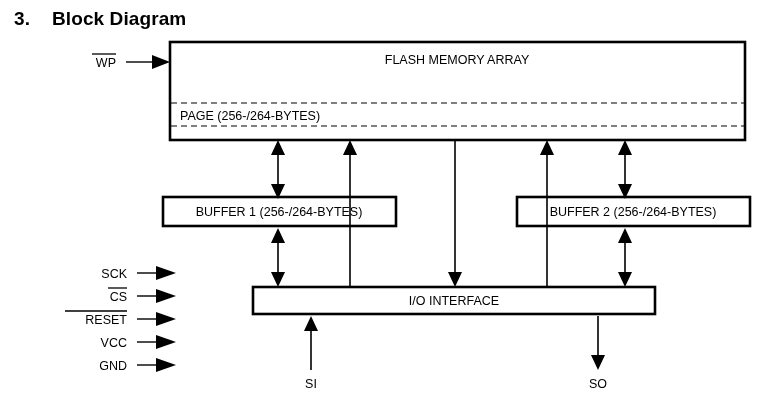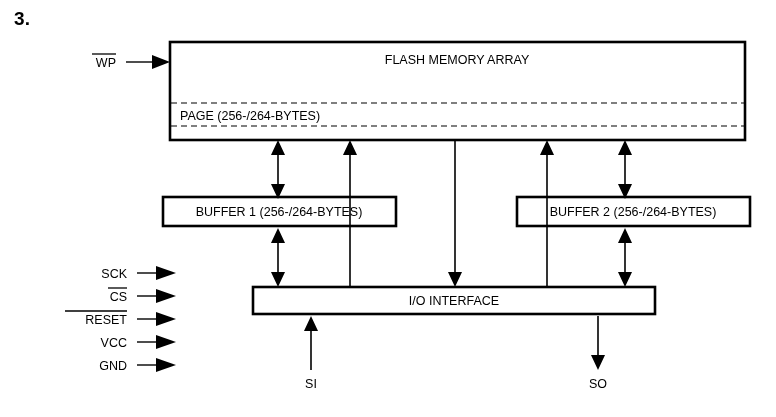--- a/index.html
+++ b/index.html
@@ -84,20 +84,21 @@
     stroke-width: 1.3;
   }
 </style>
 </head>
 <body>
 
 <div id="page">
 
   <div class="heading">
     <span class="num">3.</span>
+    <span>Block Diagram</span>
   </div>
 
   <svg id="diagram" width="776" height="417" viewBox="0 0 776 417">
 
     <defs>
       <marker id="ah-down" markerWidth="12" markerHeight="12" refX="1" refY="6" orient="auto" markerUnits="userSpaceOnUse">
         <polygon points="1,0 11,6 1,12" class="arrowhead"></polygon>
       </marker>
     </defs>
 

